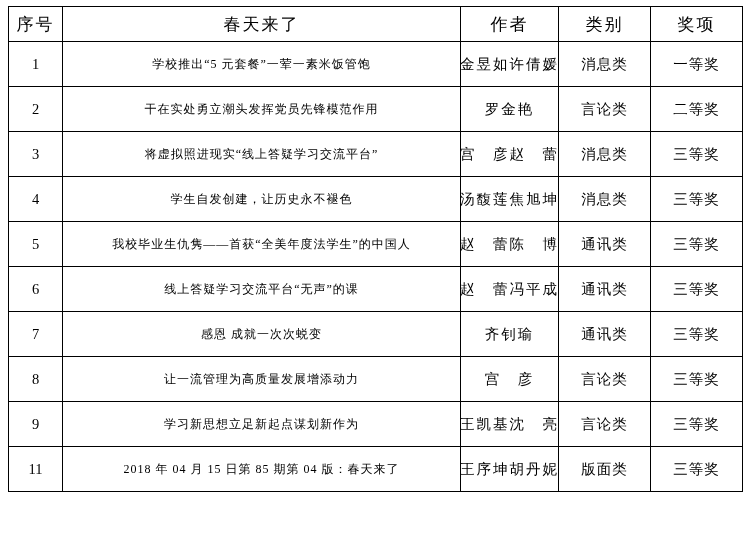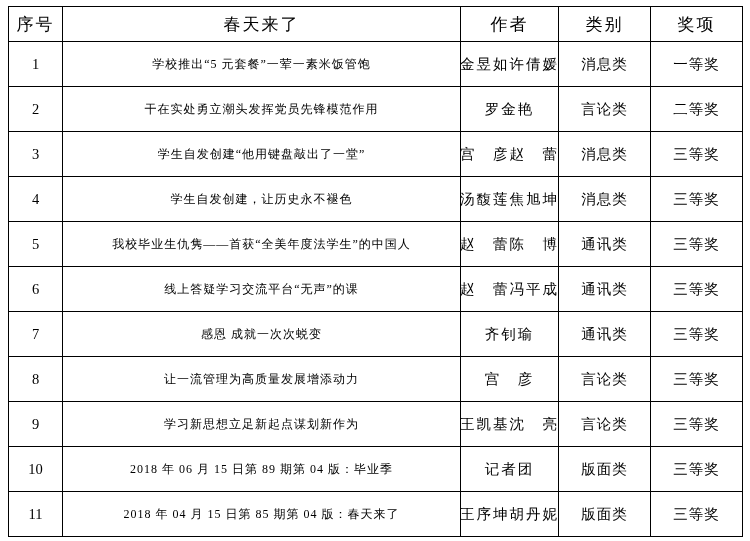--- a/index.html
+++ b/index.html
@@ -125,21 +125,21 @@
           <div class="stack">
             <span class="ln">罗金艳</span>
           </div>
         </td>
         <td class="cell-cat">言论类</td>
         <td class="cell-award">二等奖</td>
       </tr>
 
       <tr>
         <td class="cell-no">3</td>
-        <td class="cell-title">学生自发创建“他用键盘敲出了一堂”</td>
+        <td class="cell-title">将虚拟照进现实“线上答疑学习交流平台”</td>
         <td class="cell-author">
           <div class="stack">
             <span class="ln">宫　彦</span>
             <span class="ln">赵　蕾</span>
           </div>
         </td>
         <td class="cell-cat">消息类</td>
         <td class="cell-award">三等奖</td>
       </tr>
 
@@ -212,31 +212,20 @@
         <td class="cell-author">
           <div class="stack">
             <span class="ln">王凯基</span>
             <span class="ln">沈　亮</span>
           </div>
         </td>
         <td class="cell-cat">言论类</td>
         <td class="cell-award">三等奖</td>
       </tr>
 
-      <tr>
-        <td class="cell-no">10</td>
-        <td class="cell-title one-line">2018 年 06 月 15 日第 89 期第 04 版：毕业季</td>
-        <td class="cell-author">
-          <div class="stack">
-            <span class="ln">记者团</span>
-          </div>
-        </td>
-        <td class="cell-cat">版面类</td>
-        <td class="cell-award">三等奖</td>
-      </tr>
 
       <tr>
         <td class="cell-no">11</td>
         <td class="cell-title one-line">2018 年 04 月 15 日第 85 期第 04 版：春天来了</td>
         <td class="cell-author">
           <div class="stack">
             <span class="ln">王序坤</span>
             <span class="ln">胡丹妮</span>
           </div>
         </td>

